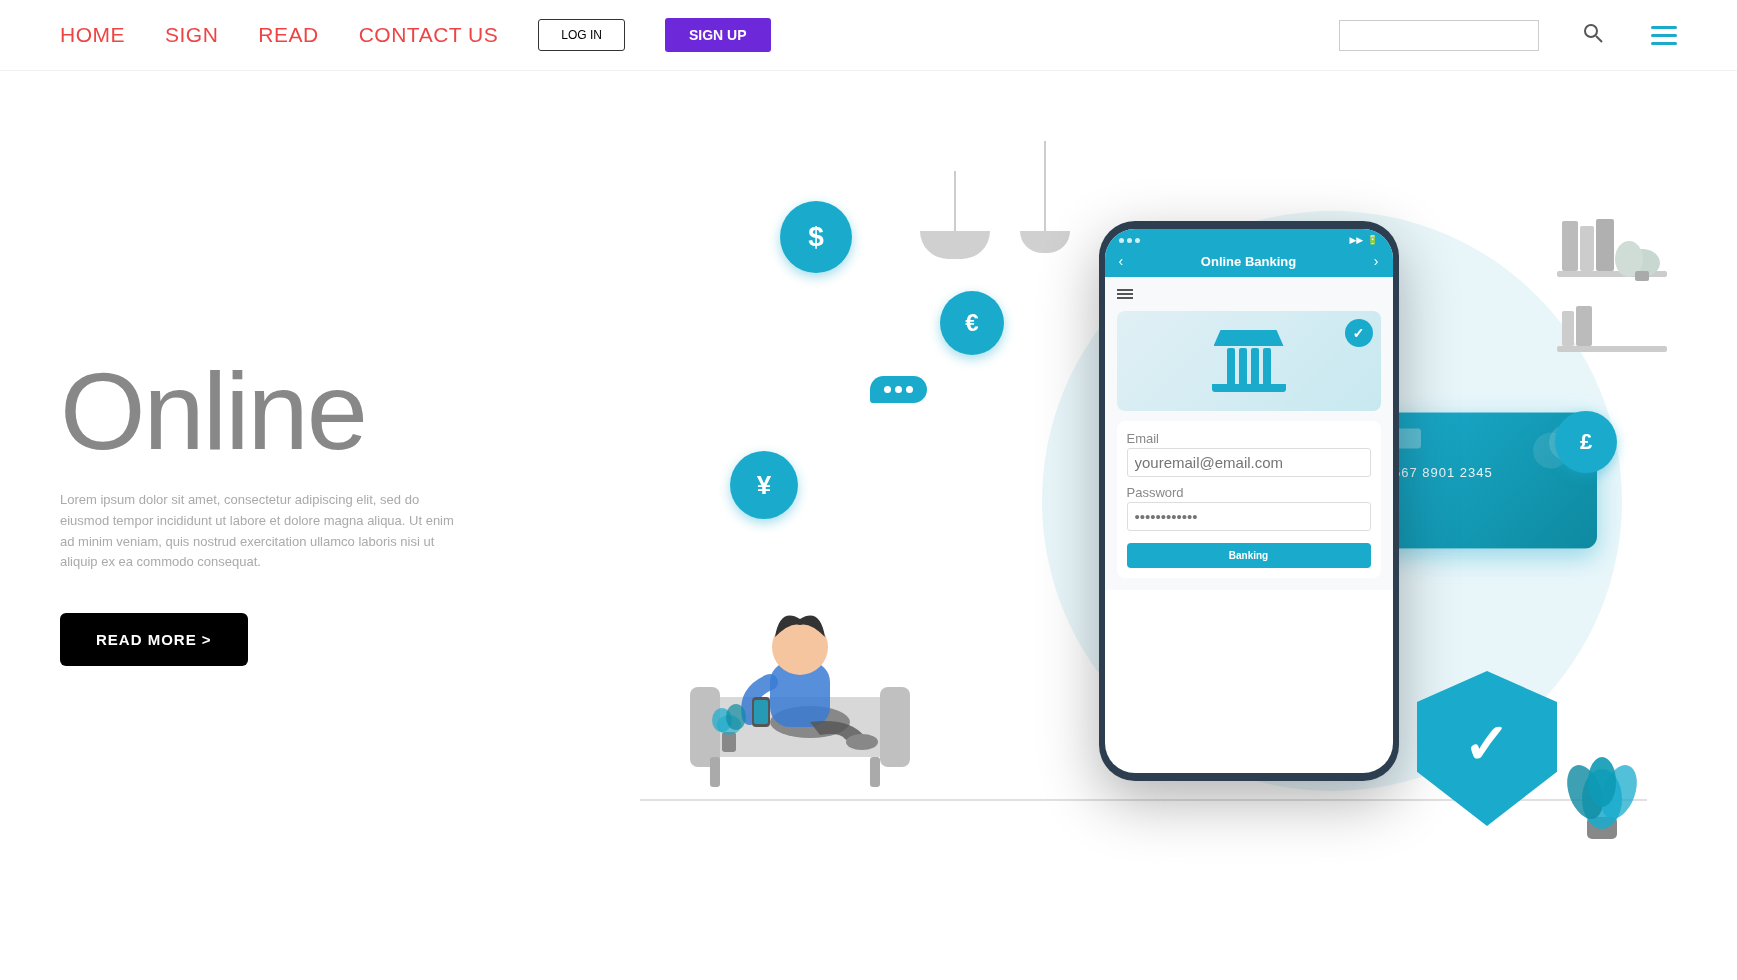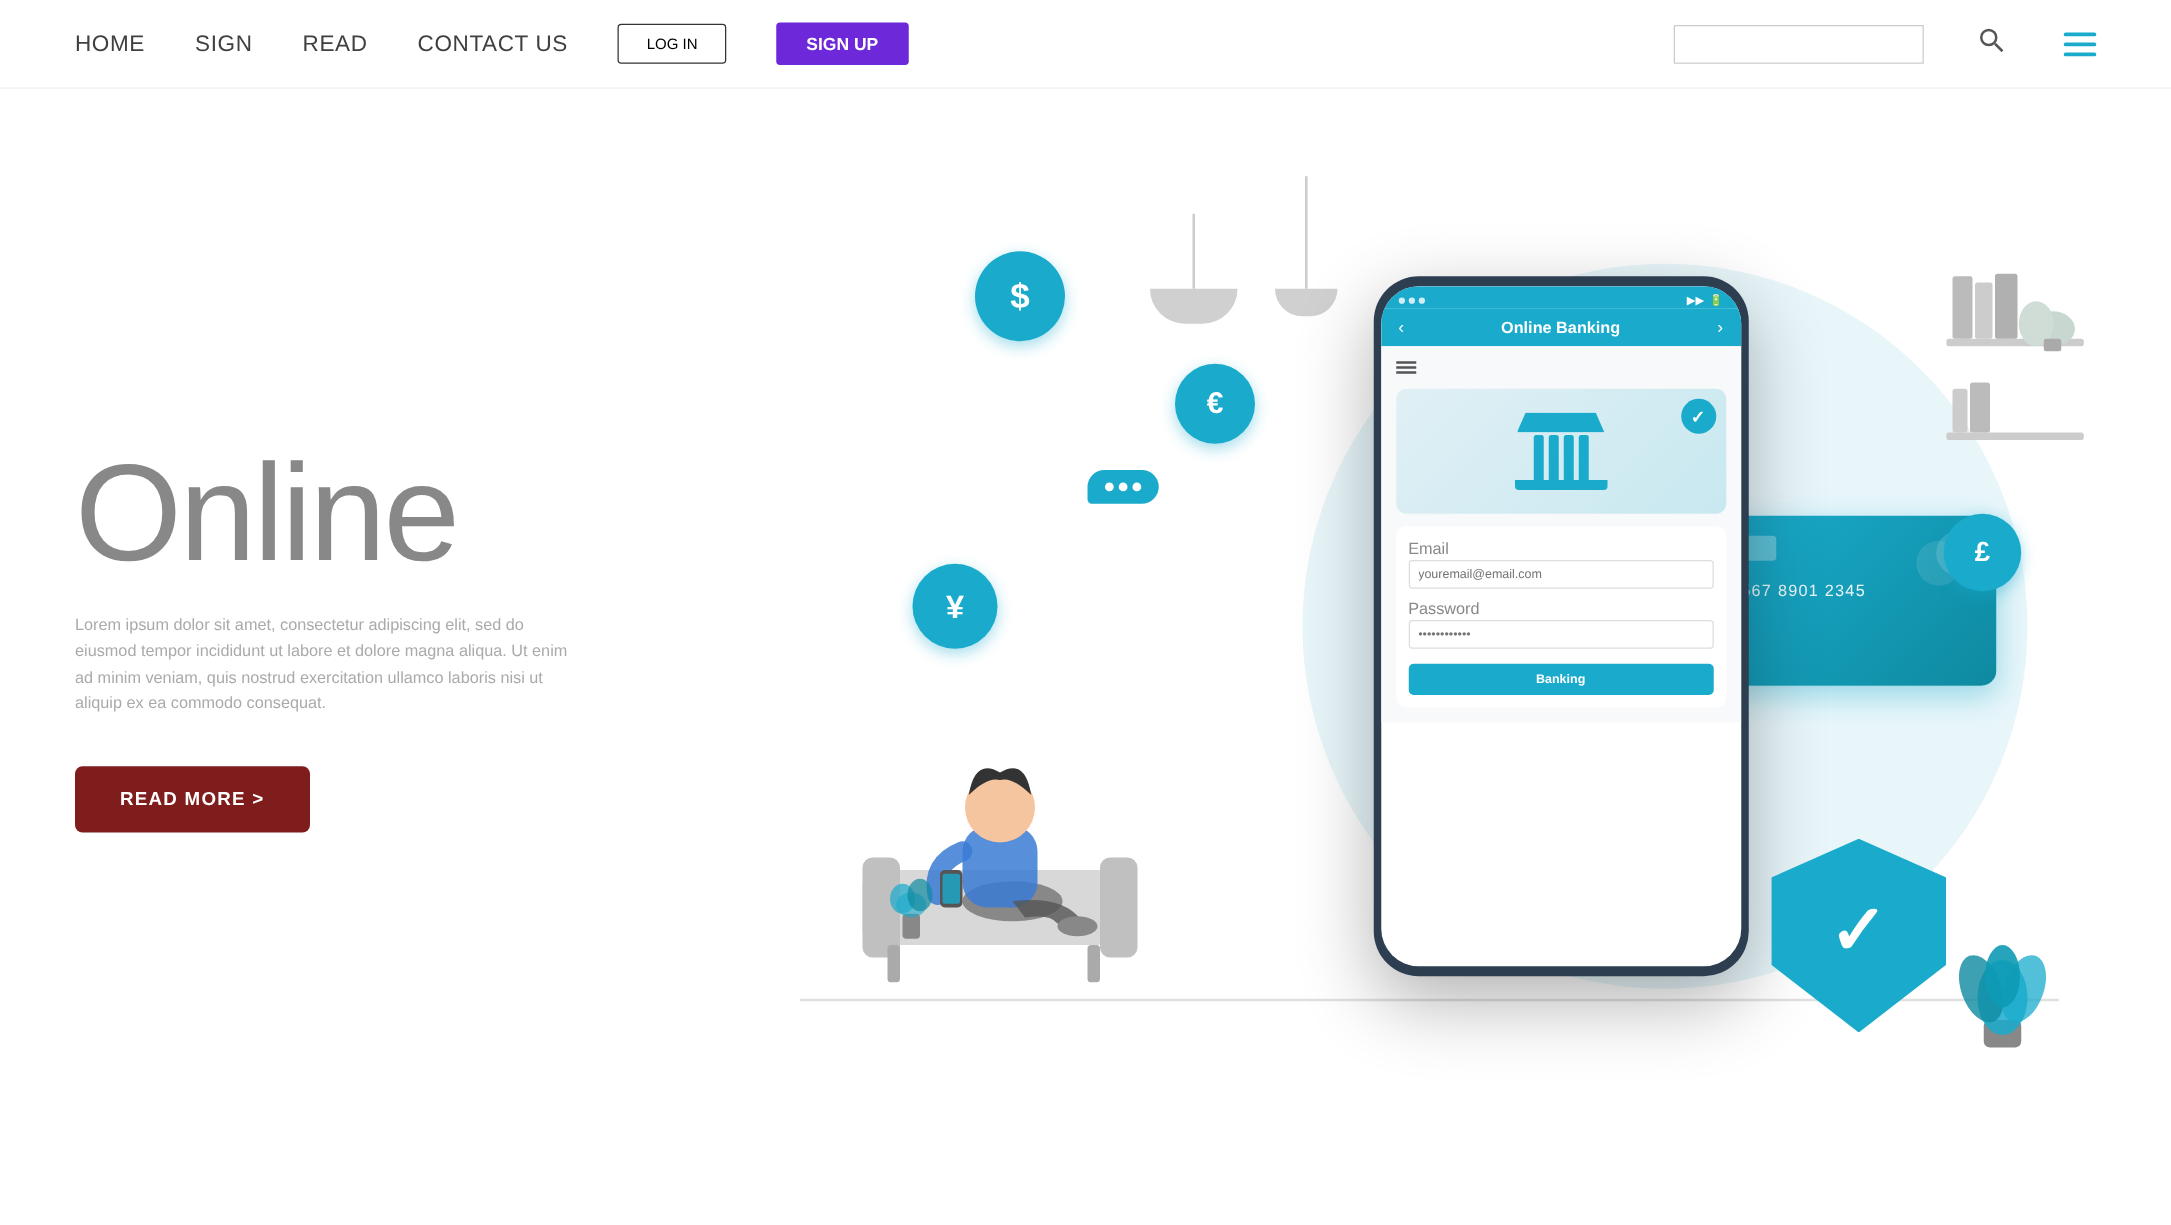--- a/index.html
+++ b/index.html
@@ -14,22 +14,22 @@
     
     nav {
       display: flex;
       align-items: center;
       padding: 18px 60px;
       gap: 40px;
       border-bottom: 1px solid #f0f0f0;
       position: relative;
     }
     .nav-link {
-      font-size: 18px;
-      color: #404040;
+      font-size: 21px;
+      color: #ef4444;
       text-decoration: none;
       letter-spacing: 0.5px;
       cursor: pointer;
     }
     .nav-spacer { flex: 1; }
     .btn-login {
       border: 1.5px solid #333;
       background: transparent;
       padding: 8px 22px;
       font-size: 12px;
@@ -113,21 +113,21 @@
     .hero-description {
       font-size: 13px;
       color: #aaa;
       line-height: 1.6;
       margin-top: 24px;
       max-width: 400px;
     }
     .btn-readmore {
       display: inline-block;
       margin-top: 40px;
-      background: #7f1d1d;
+      background: #000000;
       color: #fff;
       padding: 18px 36px;
       font-size: 15px;
       font-weight: bold;
       border-radius: 6px;
       cursor: pointer;
       border: none;
       letter-spacing: 1px;
     }
 
@@ -282,21 +282,21 @@
       font-size: 13px;
       color: #888;
       display: block;
       margin-bottom: 2px;
     }
     .phone-form input {
       width: 100%;
       border: 1px solid #ddd;
       border-radius: 3px;
       padding: 5px 7px;
-      font-size: 10px;
+      font-size: 15px;
       color: #aaa;
       margin-bottom: 8px;
       outline: none;
     }
     .phone-submit {
       width: 100%;
       background: #1aabcc;
       color: #fff;
       border: none;
       padding: 7px;

